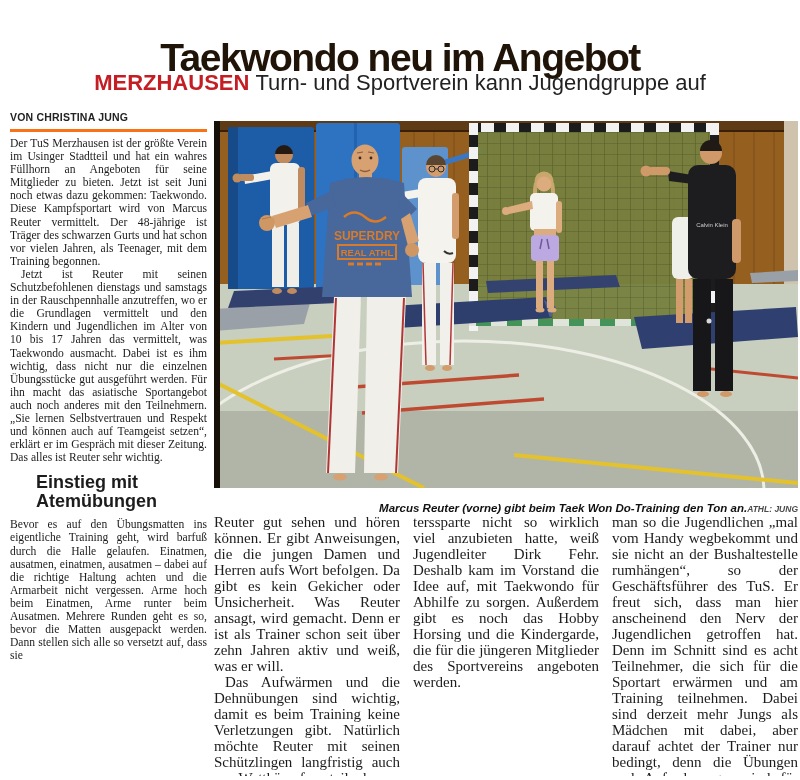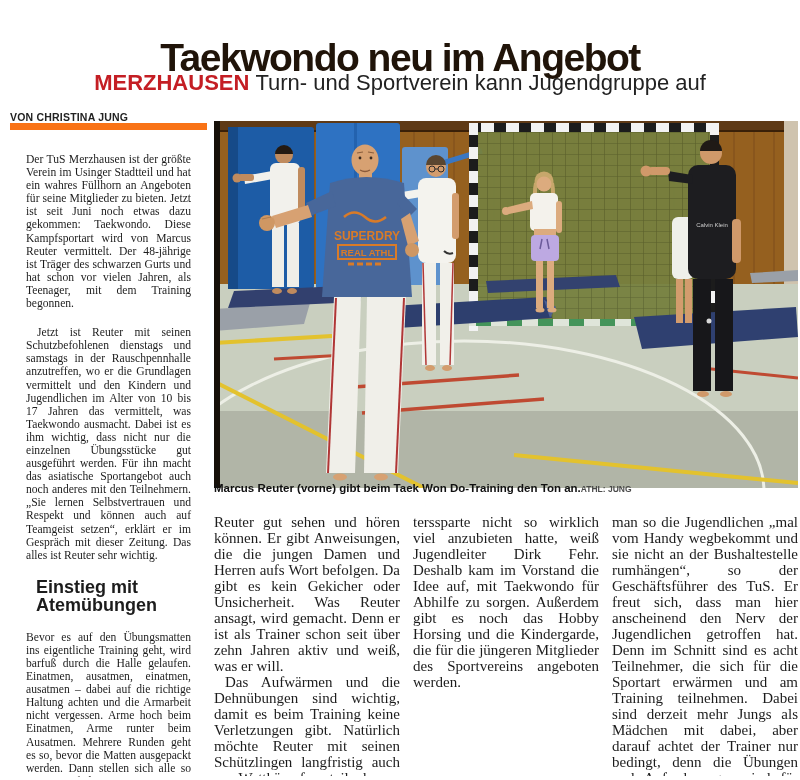--- a/index.html
+++ b/index.html
@@ -8,33 +8,33 @@
   
   .headline{position:absolute;left:0;top:10px;width:800px;text-align:center;
             font-family:"Liberation Sans", sans-serif;font-weight:700;font-size:39px;
             letter-spacing:-1.5px;color:#201409;}
   .subheadline{position:absolute;left:0;top:70px;width:800px;text-align:center;
                font-family:"Liberation Sans", sans-serif;font-size:22px;color:#222;}
   .kicker{font-weight:700;color:#c41e24;margin-right:6px;margin-top:14px;}
   
   .byline{position:absolute;left:10px;top:111px;width:197px;
           font-family:"Liberation Sans", sans-serif;font-weight:700;font-size:10.5px;
-          letter-spacing:.2px;color:#222;border-bottom:7px solid #f97316;}
+          letter-spacing:.2px;color:#222;padding-bottom:6px;border-bottom:3px solid #f97316;}
   .left-col{position:absolute;left:10px;top:137px;width:197px;height:640px;overflow:hidden;
             font-size:11.6px;line-height:13.1px;text-align:justify;
             hyphens:auto;-webkit-hyphens:auto;}
-  .left-col p{margin:16px;}
+  .left-col p{margin:0;}
   .left-col p.indent{text-indent:11px;}
   .subhead{font-family:"Liberation Sans", sans-serif;font-weight:700;font-size:18px;
            line-height:18.5px;padding-left:26px;margin:9px 0 8px 0;text-align:left;
            hyphens:none;-webkit-hyphens:none;width:140px;}
   
   .photo{position:absolute;left:214px;top:121px;width:584px;height:367px;display:block;}
-  .caption-row{position:absolute;left:214px;top:482px;width:584px;display:flex;
-               justify-content:flex-start;align-items:flex-end;}
+  .caption-row{position:absolute;left:214px;top:502px;width:584px;display:flex;
+               justify-content:flex-end;align-items:flex-end;font-style:italic;}
   .caption{font-family:"Liberation Sans", sans-serif;font-weight:700;font-size:11.5px;color:#111;}
   .credit{font-family:"Liberation Sans", sans-serif;font-weight:700;font-size:8.5px;color:#4a4a4a;}
   
   .cols{position:absolute;left:214px;top:514px;width:584px;height:262px;display:flex;gap:13px;overflow:hidden;}
   .col{width:191px;font-size:15px;line-height:16px;text-align:justify;
        hyphens:auto;-webkit-hyphens:auto;}
   .col p{margin:0;}
   .col p.indent{text-indent:11px;}
 </style>
 </head>

